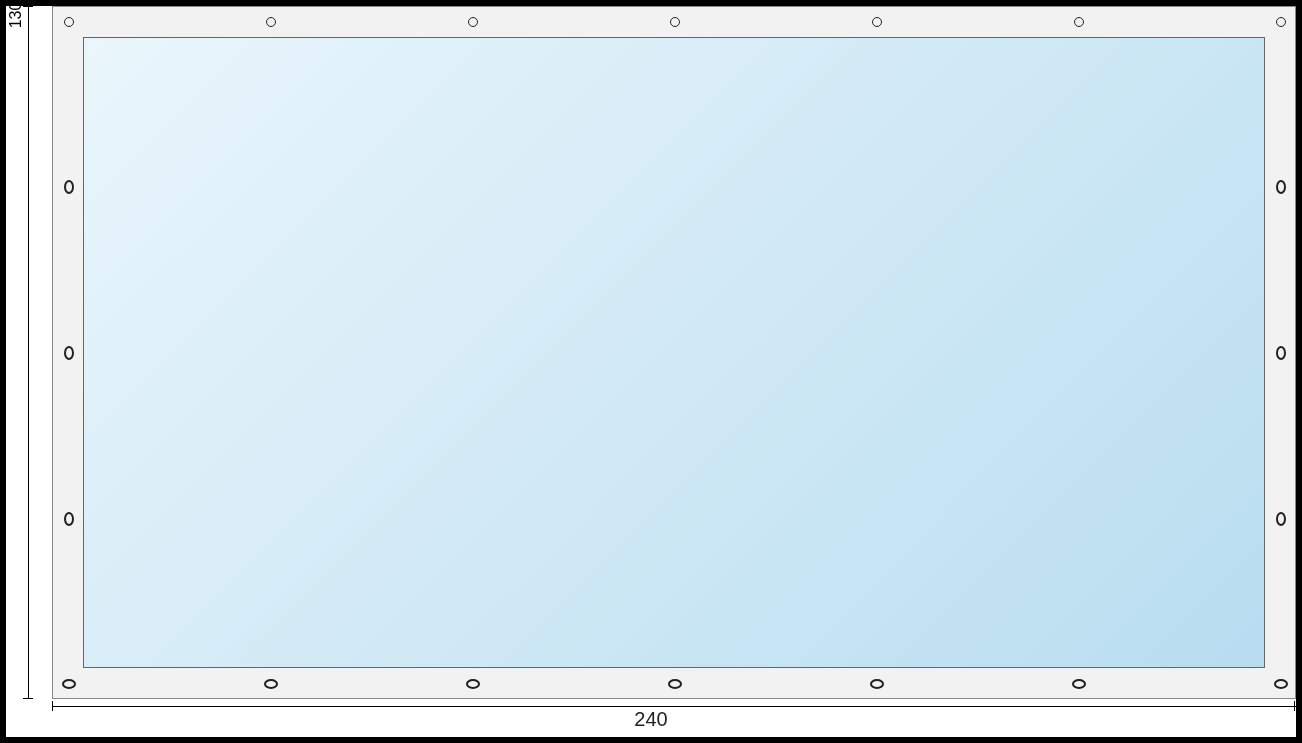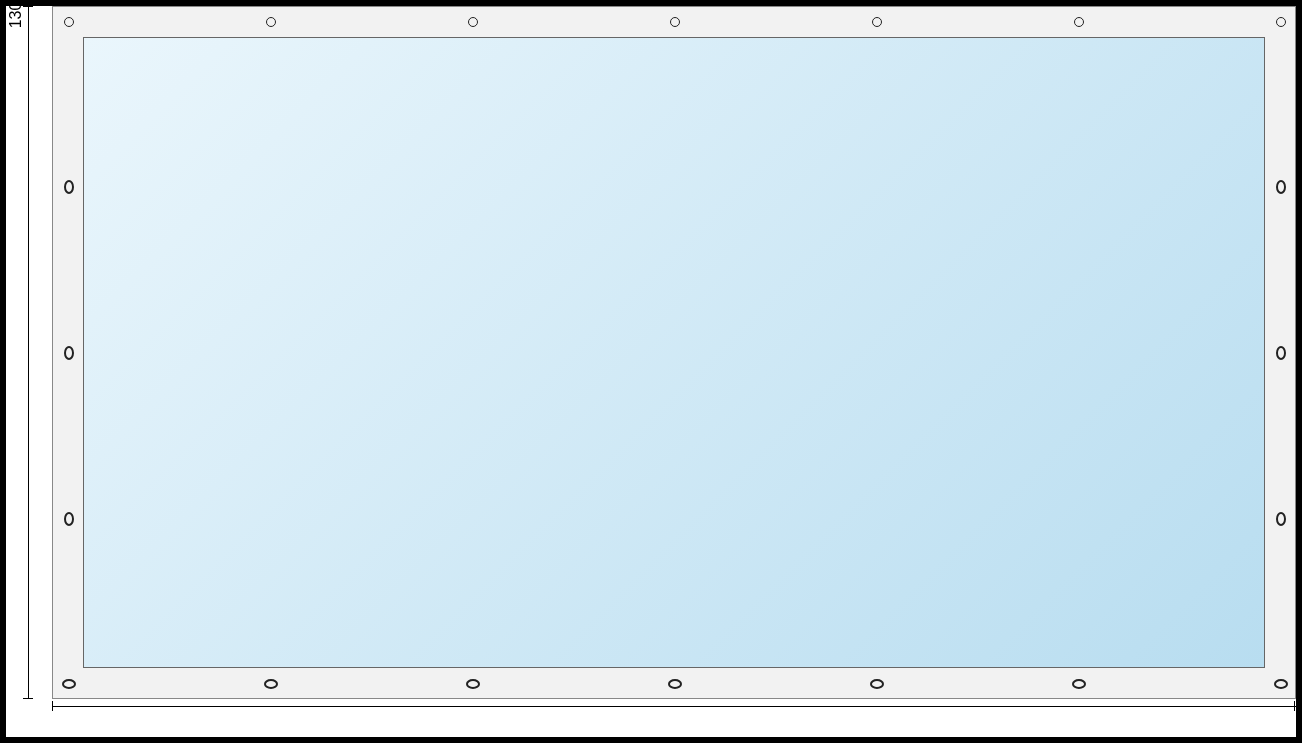--- a/index.html
+++ b/index.html
@@ -113,20 +113,21 @@
   <div class="dim-line-v" style="left:22px; top:0px; height:693px;"></div>
   <div class="tick-v" style="left:17px; top:0px;"></div>
   <div class="tick-v" style="left:17px; top:692px;"></div>
   <div class="dim-height">
     <span>130</span>
   </div>
 
   <div class="dim-line-h" style="left:46px; right:0px; top:700px;"></div>
   <div class="tick-h" style="left:46px; top:695px;"></div>
   <div class="tick-h" style="left:1288px; top:695px;"></div>
+  <div class="dim-label dim-width">240</div>
 
   <div class="tarp-outer">
     <div class="tarp-inner"></div>
 
     <div class="grommet small" style="left:11px; top:10px;"></div>
     <div class="grommet small" style="left:213px; top:10px;"></div>
     <div class="grommet small" style="left:415px; top:10px;"></div>
     <div class="grommet small" style="left:617px; top:10px;"></div>
     <div class="grommet small" style="left:819px; top:10px;"></div>
     <div class="grommet small" style="left:1021px; top:10px;"></div>

